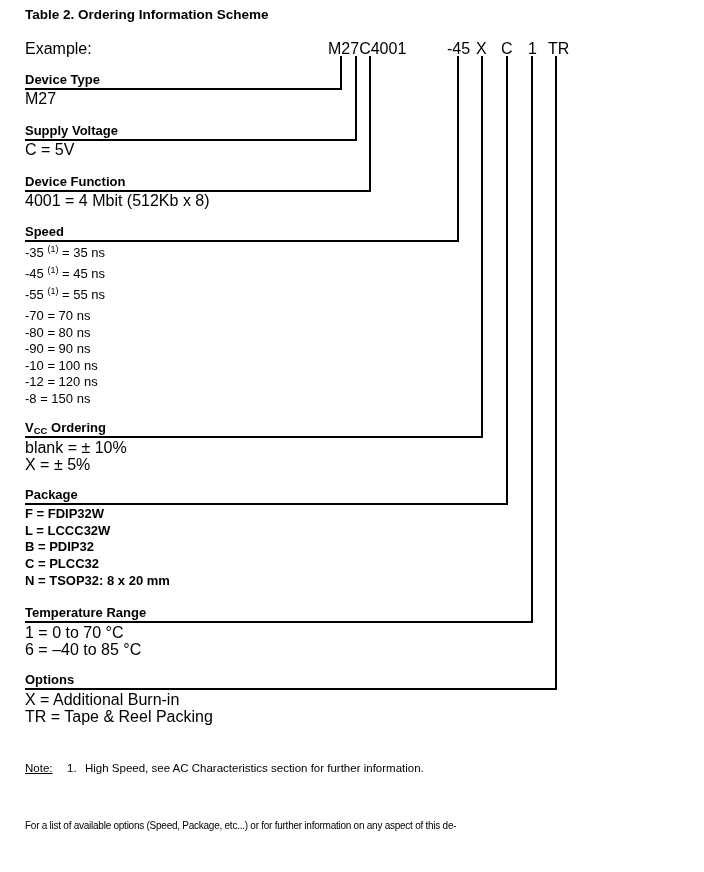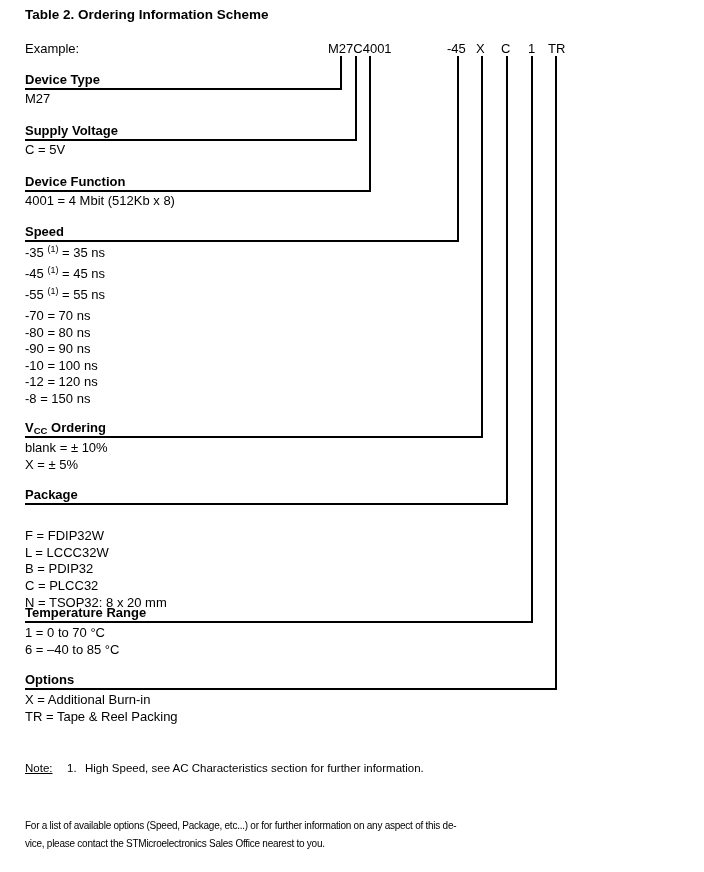--- a/index.html
+++ b/index.html
@@ -5,21 +5,21 @@
   * { margin: 0; padding: 0; box-sizing: border-box; }
   html, body { background: #ffffff; }
   body {
     width: 704px; height: 872px;
     position: relative;
     font-family: "Liberation Sans", sans-serif;
     color: #000000;
     overflow: hidden;
   }
   .abs  { position: absolute; }
-  .txt  { font-size: 13px; line-height: 15px; white-space: nowrap; }
+  .txt  { font-size: 16px; line-height: 15px; white-space: nowrap; }
   .hdr  { font-size: 13px; font-weight: bold; line-height: 15px; white-space: nowrap; }
   .vline { position: absolute; width: 1.5px; background: #000; }
   .hrule { position: absolute; height: 1.5px; background: #000; left: 25px; }
   .title { font-size: 13.5px; font-weight: bold; white-space: nowrap; }
   sup.s1 { font-size: 9px; line-height: 0; }
   sub.s2 { font-size: 9.5px; line-height: 0; vertical-align: baseline; position: relative; top: 2px; }
   .srow-sup { height: 21px; font-size: 13px; line-height: 15px; white-space: nowrap; }
   .srow     { height: 16.6px; font-size: 13px; line-height: 15px; white-space: nowrap; }
   .prow     { height: 16.7px; font-size: 13px; line-height: 15px; white-space: nowrap; }
   .note  { font-size: 11.5px; line-height: 14px; white-space: nowrap; }
@@ -76,21 +76,21 @@
   <div class="srow">-10 = 100 ns</div>
   <div class="srow">-12 = 120 ns</div>
   <div class="srow">-8 = 150 ns</div>
 </div>
 
 <div class="abs hdr" style="left:25px; top:420px;"><span>V</span><sub class="s2">CC</sub><span> Ordering</span></div>
 <div class="abs txt" style="left:25px; top:440px;">blank = ± 10%</div>
 <div class="abs txt" style="left:25px; top:457px;">X = ± 5%</div>
 
 <div class="abs hdr" style="left:25px; top:487px;">Package</div>
-<div class="abs" style="left:25px; top:528px;">
+<div class="abs" style="left:25px; top:506px;font-weight:bold;">
   <div class="prow">F = FDIP32W</div>
   <div class="prow">L = LCCC32W</div>
   <div class="prow">B = PDIP32</div>
   <div class="prow">C = PLCC32</div>
   <div class="prow">N = TSOP32: 8 x 20 mm</div>
 </div>
 
 <div class="abs hdr" style="left:25px; top:605px;">Temperature Range</div>
 <div class="abs txt" style="left:25px; top:625px;">1 = 0 to 70 °C</div>
 <div class="abs txt" style="left:25px; top:642px;">6 = –40 to 85 °C</div>
@@ -100,14 +100,13 @@
 <div class="abs txt" style="left:25px; top:709px;">TR = Tape &amp; Reel Packing</div>
 
 <div class="abs note" style="left:25px; top:761px;">
   <span class="abs" style="left:0;text-decoration:underline;">Note:</span>
   <span class="abs" style="left:42px;">1.</span>
   <span class="abs" style="left:60px;">High Speed, see AC Characteristics section for further information.</span>
 </div>
 
 <div class="abs" style="left:25px; top:817px;">
   <div class="footer-line">For a list of available options (Speed, Package, etc...) or for further information on any aspect of this de-</div>
-  <div class="footer-line">vice, please contact the STMicroelectronics Sales Office nearest to you.</div>
 </div>
 
 </body></html>

